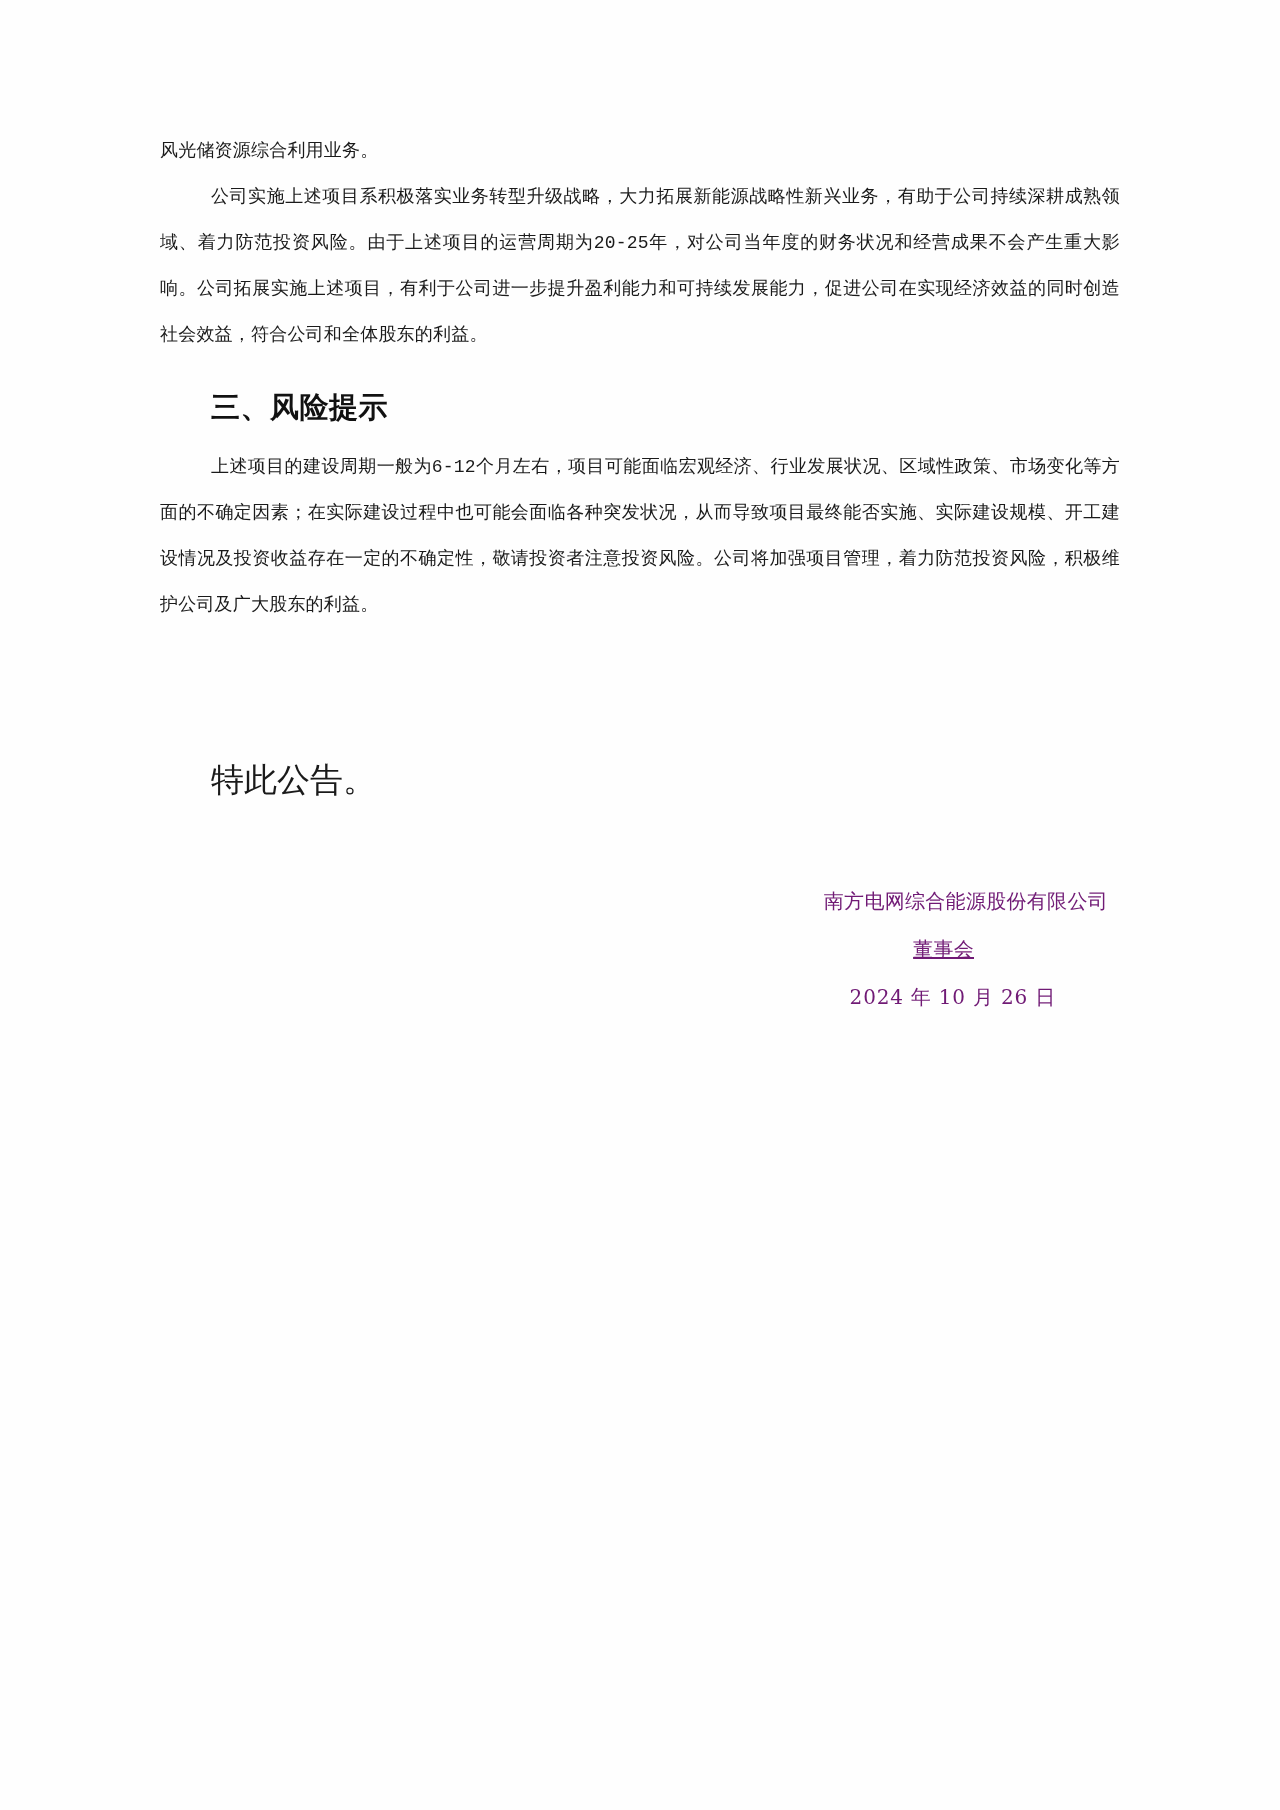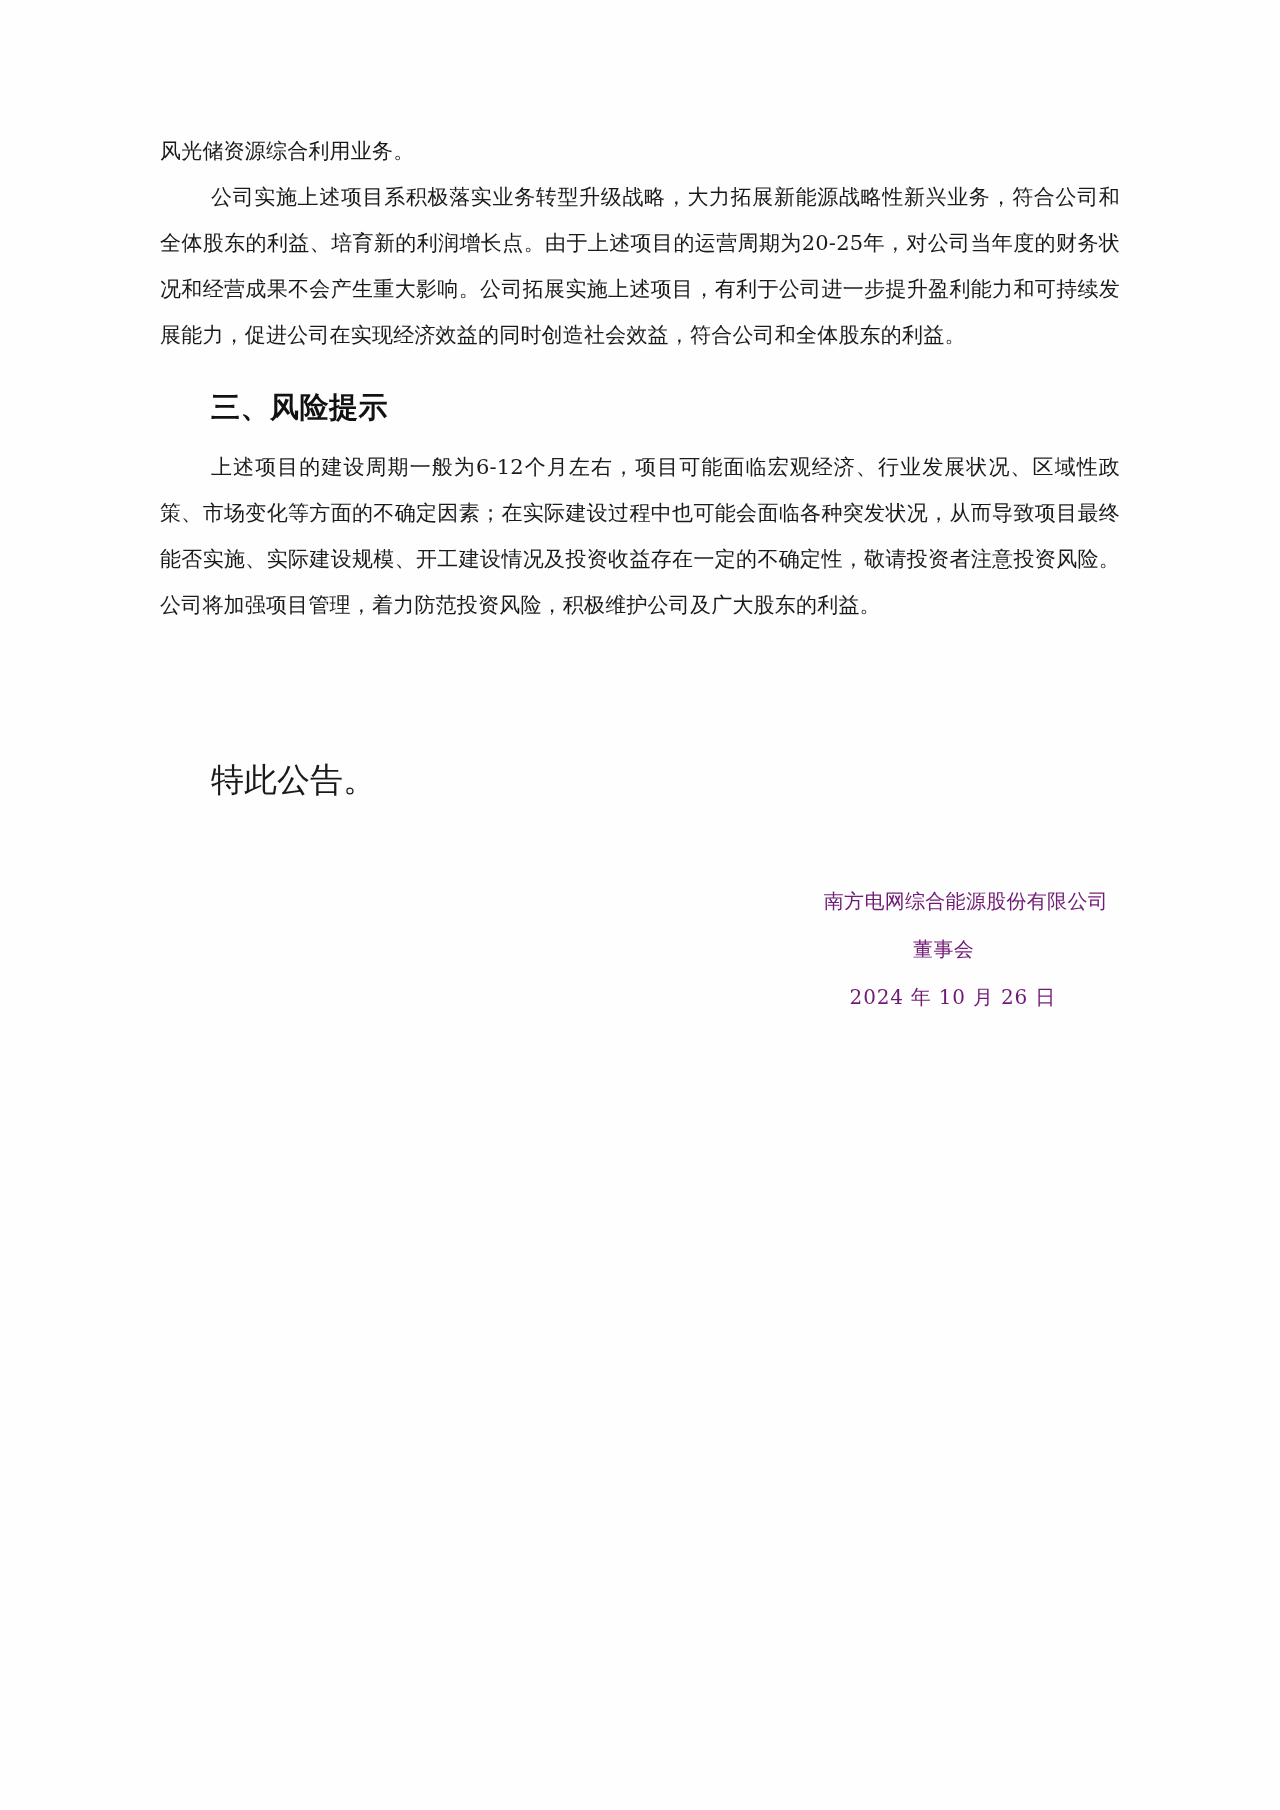--- a/index.html
+++ b/index.html
@@ -23,27 +23,28 @@
     width: 1280px;
     height: 1810px;
     background: #fefefe;
     box-sizing: border-box;
     padding: 128px 160px 0 160px;
   }
   .doc-body {
     width: 960px;
   }
   .para {
-    font-size: 21px;
+    font-size: 18px;
     line-height: 46px;
     text-align: justify;
     text-justify: inter-ideograph;
     margin: 0 0 0 0;
     letter-spacing: 0.2px;
     color: #1a1a1a;
+    font-family: Liberation Mono, monospace;
   }
   .para.indent {
     text-indent: 51px;
   }
   .para.continued {
     text-indent: 0;
   }
   .section-title {
     font-size: 29px;
     line-height: 46px;
@@ -71,35 +72,36 @@
     font-size: 20px;
     line-height: 48px;
     color: #701a75;
     letter-spacing: 0.3px;
   }
   .signature-line.company {
     padding-right: 0px;
   }
   .signature-line.board {
     padding-right: 134px;
+    text-decoration: underline;
   }
   .signature-line.date {
     padding-right: 52px;
     letter-spacing: 0.8px;
   }
 </style>
 </head>
 <body>
 
 <div class="page">
   <div class="doc-body">
 
     <p class="para continued">风光储资源综合利用业务。</p>
 
-    <p class="para indent">公司实施上述项目系积极落实业务转型升级战略，大力拓展新能源战略性新兴业务，符合公司和全体股东的利益、培育新的利润增长点。由于上述项目的运营周期为20-25年，对公司当年度的财务状况和经营成果不会产生重大影响。公司拓展实施上述项目，有利于公司进一步提升盈利能力和可持续发展能力，促进公司在实现经济效益的同时创造社会效益，符合公司和全体股东的利益。</p>
+    <p class="para indent">公司实施上述项目系积极落实业务转型升级战略，大力拓展新能源战略性新兴业务，有助于公司持续深耕成熟领域、着力防范投资风险。由于上述项目的运营周期为20-25年，对公司当年度的财务状况和经营成果不会产生重大影响。公司拓展实施上述项目，有利于公司进一步提升盈利能力和可持续发展能力，促进公司在实现经济效益的同时创造社会效益，符合公司和全体股东的利益。</p>
 
     <h2 class="section-title">三、风险提示</h2>
 
     <p class="para indent">上述项目的建设周期一般为6-12个月左右，项目可能面临宏观经济、行业发展状况、区域性政策、市场变化等方面的不确定因素；在实际建设过程中也可能会面临各种突发状况，从而导致项目最终能否实施、实际建设规模、开工建设情况及投资收益存在一定的不确定性，敬请投资者注意投资风险。公司将加强项目管理，着力防范投资风险，积极维护公司及广大股东的利益。</p>
 
     <div class="gap-lg"></div>
 
     <p class="closing">特此公告。</p>
 
     <div class="signature-block">

